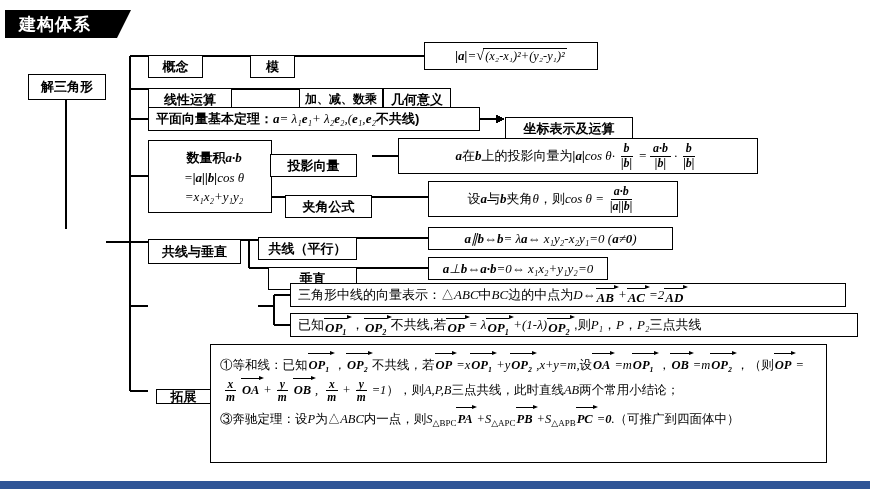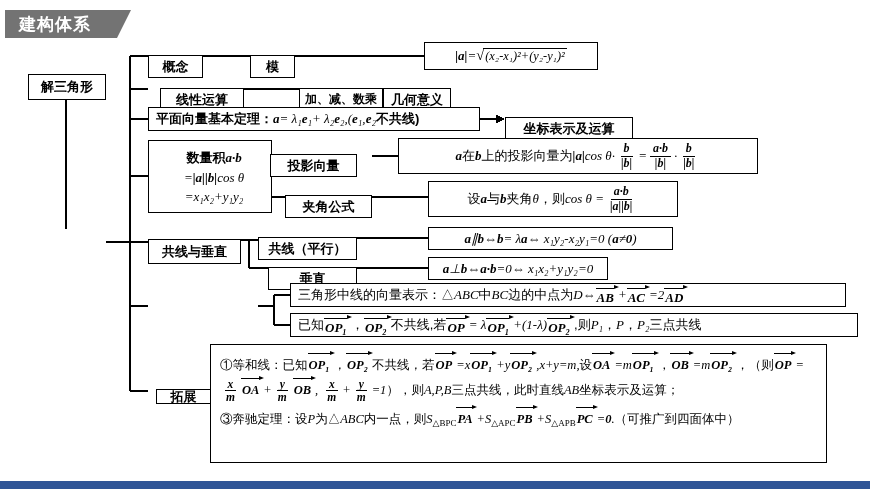--- a/index.html
+++ b/index.html
@@ -40,21 +40,21 @@
   .tk-sqrt .radsign{font-family:"Liberation Serif",serif;font-style:normal;font-size:1.12em;
         line-height:1;margin-right:-1px;}
   .tk-sqrt .radicand{border-top:1.2px solid #000;font-family:"Liberation Serif",serif;
         font-style:italic;padding:0 2px;font-size:0.95em;}
 </style>
 </head>
 <body>
 
 <div class="canvas">
 
-  <div class="banner" style="background-color: #737373;">建构体系</div>
+  <div class="banner" style="background-color: #000000;">建构体系</div>
 
   <svg class="wires" width="870" height="489" viewBox="0 0 870 489" stroke="#000" stroke-width="1.4" shape-rendering="crispEdges">
 
     <line x1="66" y1="229" x2="66" y2="98"></line>
     <polygon points="66,89 61.5,99 70.5,99" stroke="none" fill="#000"></polygon>
 
     <line x1="106" y1="242" x2="130" y2="242"></line>
 
     <line x1="130" y1="56" x2="130" y2="391"></line>
 
@@ -99,21 +99,21 @@
   <div class="node bold" style="left:250px;top:45px;width:45px;height:23px">模</div>
   <div class="node" style="left:424px;top:42px;width:174px;height:28px">
       <span class="tk-b">|a|</span>
       <span class="tk-m">=</span>
       <span class="tk-sqrt">
         <span class="radsign">√</span>
         <span class="radicand">(x₂-x₁)²+(y₂-y₁)²</span>
       </span>
     </div>
 
-  <div class="node bold" style="left:160px;top:78px;width:84px;height:23px">线性运算</div>
+  <div class="node bold" style="left:148px;top:78px;width:84px;height:23px">线性运算</div>
   <div class="node bold" style="left:299px;top:78px;width:84px;height:23px;font-size:12px">加、减、数乘</div>
   <div class="node bold" style="left:383px;top:78px;width:68px;height:23px">几何意义</div>
 
   <div class="node zh-bold leftpad" style="left:148px;top:107px;width:332px;height:24px">
       <span class="tk-zh">平面向量基本定理：</span>
       <span class="tk-b">a</span>
       <span class="tk-m">= λ₁</span>
       <span class="tk-b">e</span>
       <span class="tk-m">₁+ λ₂</span>
       <span class="tk-b">e</span>
@@ -246,18 +246,18 @@
           <span class="den">m</span>
         </span><span class="tk-vec">OA</span><span class="tk-m">+</span><span class="frac">
           <span class="num">y</span>
           <span class="den">m</span>
         </span><span class="tk-vec">OB</span><span class="tk-m">, </span><span class="frac">
           <span class="num">x</span>
           <span class="den">m</span>
         </span><span class="tk-m">+</span><span class="frac">
           <span class="num">y</span>
           <span class="den">m</span>
-        </span><span class="tk-m">=1</span><span class="tk-zh">），则</span><span class="tk-m">A,P,B</span><span class="tk-zh">三点共线，此时直线</span><span class="tk-m">AB</span><span class="tk-zh">坐标表示及运算；</span></div>
+        </span><span class="tk-m">=1</span><span class="tk-zh">），则</span><span class="tk-m">A,P,B</span><span class="tk-zh">三点共线，此时直线</span><span class="tk-m">AB</span><span class="tk-zh">两个常用小结论；</span></div>
     <div class="ext-item"><span class="tk-zh">③奔驰定理：设</span><span class="tk-m">P</span><span class="tk-zh">为△</span><span class="tk-m">ABC</span><span class="tk-zh">内一点，则</span><span class="tk-m">S</span><span class="tk-sub">△BPC</span><span class="tk-vec">PA</span><span class="tk-m">+S</span><span class="tk-sub">△APC</span><span class="tk-vec">PB</span><span class="tk-m">+S</span><span class="tk-sub">△APB</span><span class="tk-vec">PC</span><span class="tk-m">=</span><span class="tk-b">0</span><span class="tk-m">.</span><span class="tk-zh">（可推广到四面体中）</span></div>
   </div>
 
   <div class="bottombar" style="background-color: rgb(47, 85, 151);"></div>
 </div>
 
 </body></html>

